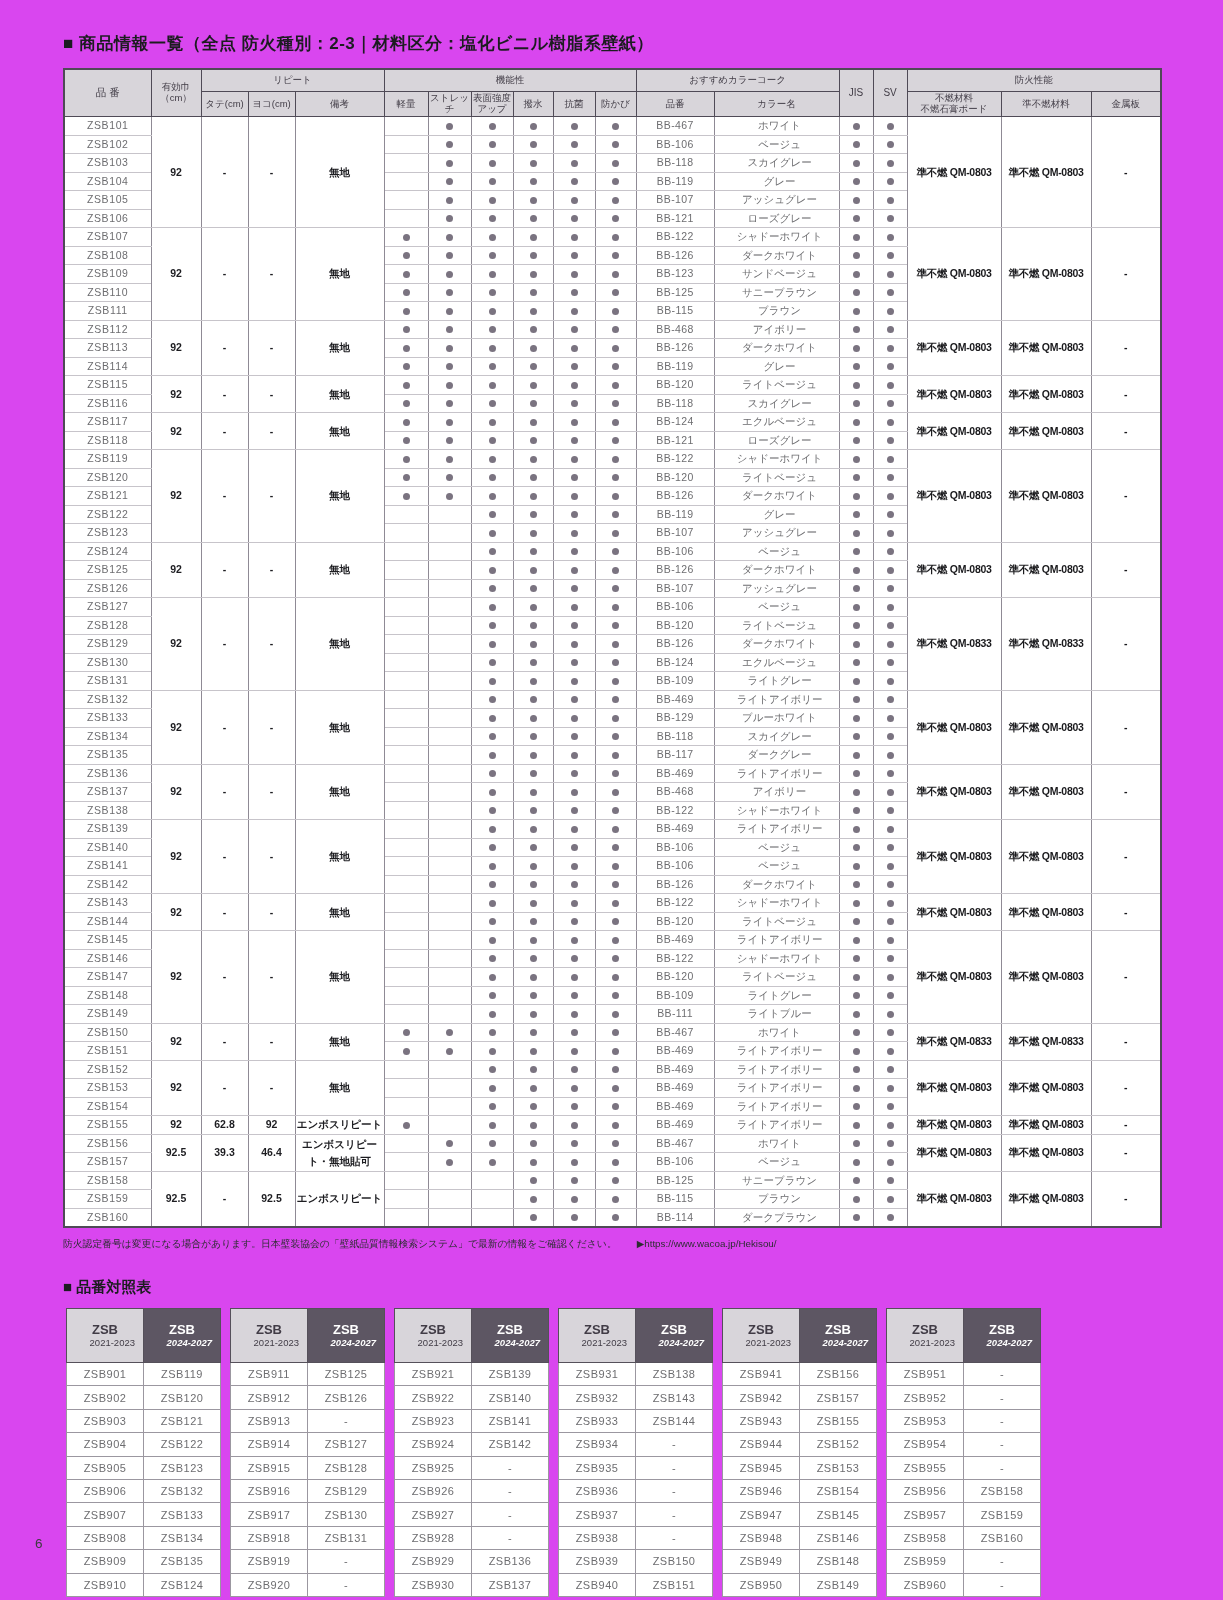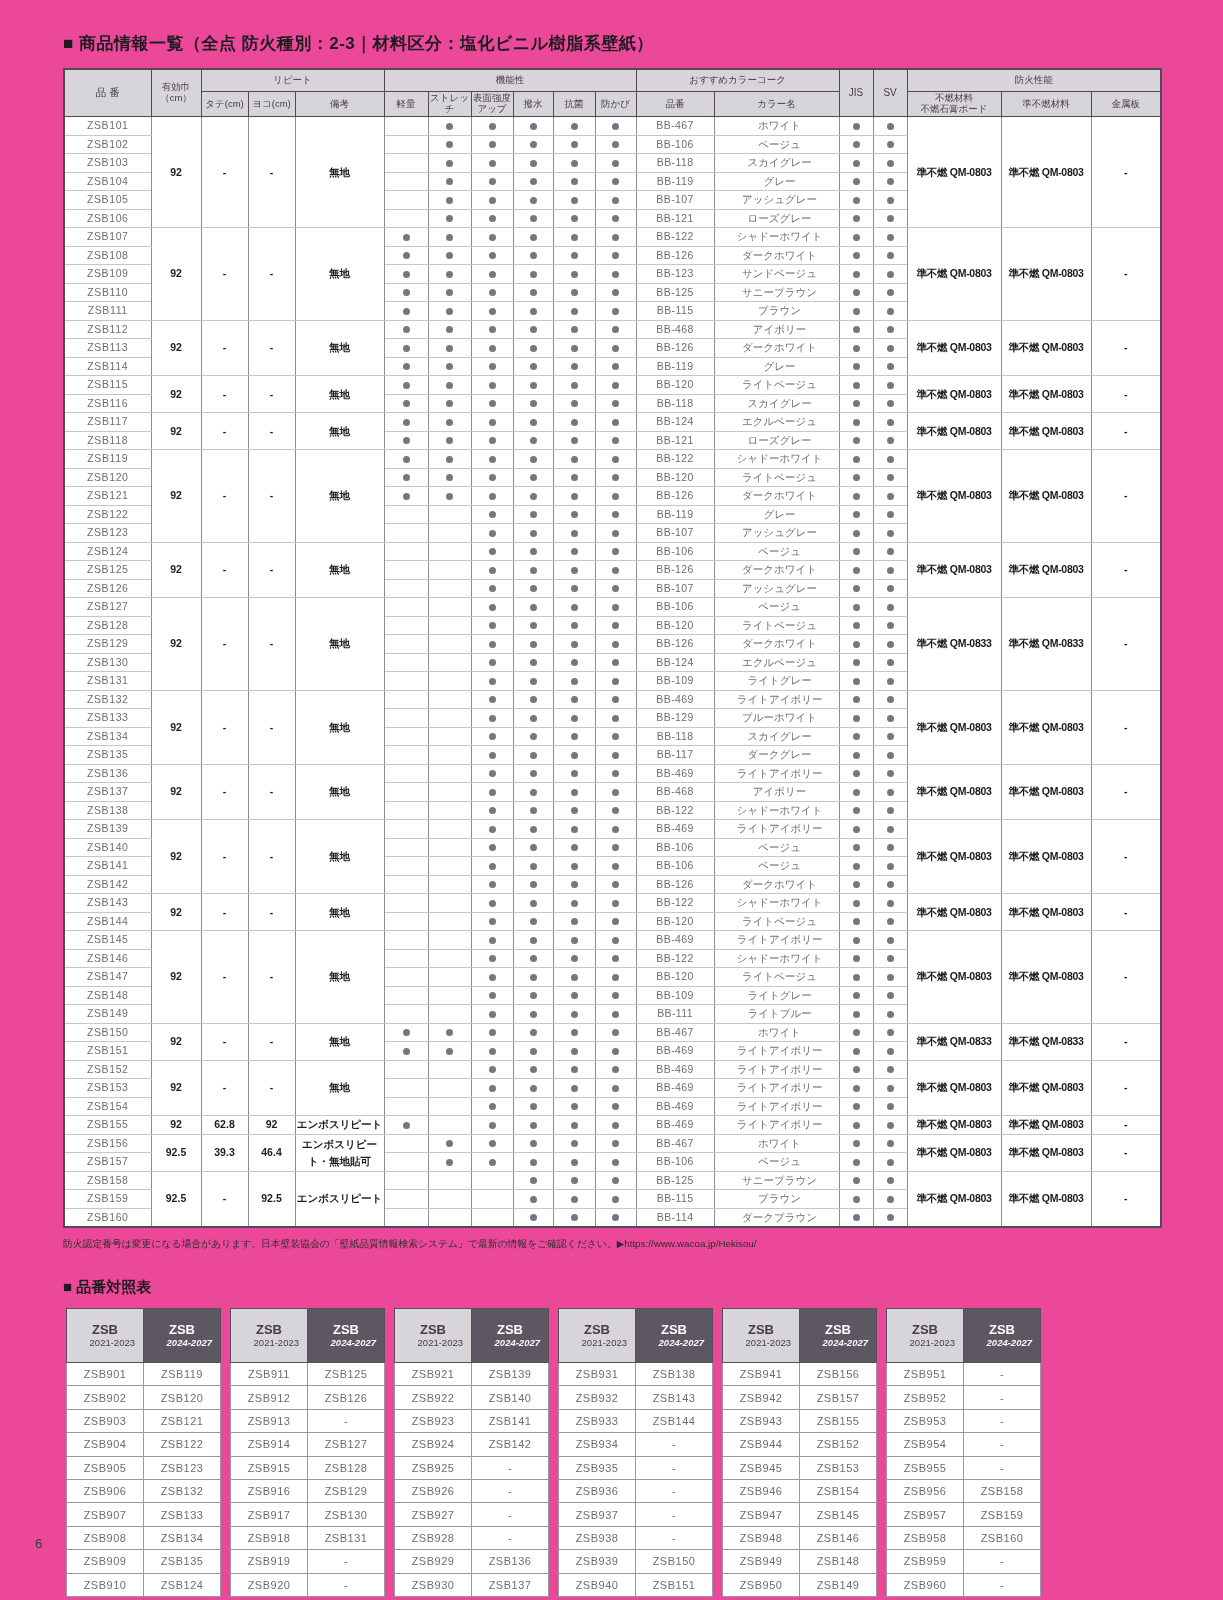--- a/index.html
+++ b/index.html
@@ -1,16 +1,16 @@
 <!DOCTYPE html>
 <html><head>
 <meta charset="utf-8">
 <style>
   html,body{margin:0;padding:0;background:#fff;}
-  .page{position:relative;width:1223px;height:1600px;background:#ec4899;
+  .page{position:relative;width:1223px;height:1600px;background:#d946ef;
         font-family:"Liberation Sans","DejaVu Sans",sans-serif;color:#222;overflow:hidden;}
   .page-title{position:absolute;left:63px;top:32px;font-size:17px;font-weight:bold;color:#1c1c20;letter-spacing:.5px;}
 
   
   table.main{position:absolute;left:63px;top:68px;width:1097px;border-collapse:collapse;table-layout:fixed;
              border:2px solid #4f4a56;}
   table.main th,table.main td{padding:0;margin:0;text-align:center;vertical-align:middle;overflow:hidden;}
   table.main thead th{background:#d8d5da;color:#413c46;font-weight:normal;font-size:9.5px;line-height:1.12;
              border:1px solid #4f4a56;white-space:pre-line;}
   table.main thead tr.h1 th{height:21px;}
@@ -24,21 +24,21 @@
   .num-cell{font-weight:bold;color:#1d1d21;font-size:11.5px;}
   .note-cell{font-weight:bold;color:#1d1d21;font-size:9.5px;line-height:1.15;}
   .bb-cell{color:#6d6d70;font-size:10.5px;letter-spacing:.4px;}
   .cname-cell{color:#6d6d70;font-size:10px;text-align:left;padding-left:6px !important;}
   .fire-cell{font-weight:bold;color:#19191c;font-size:9px;letter-spacing:-0.3px;}
   .metal-cell{font-weight:bold;color:#19191c;font-size:10px;}
   .dot{display:inline-block;width:7px;height:7px;border-radius:50%;background:#7a7380;vertical-align:middle;}
 
   
   .note-line{position:absolute;left:63px;top:1238px;font-size:9.8px;color:#2d2d32;white-space:nowrap;}
-  .note-line .lnk{color:#2d2d32;text-decoration:none;}
+  .note-line .lnk{margin-left:20px;color:#2d2d32;text-decoration:none;}
 
   
   .section-title{position:absolute;left:63px;top:1278px;font-size:15px;font-weight:bold;color:#1c1c20;}
   .cmp-wrap{position:absolute;left:66px;top:1308px;display:flex;gap:9px;}
   table.cmp{border-collapse:collapse;width:155px;table-layout:fixed;border:1.5px solid #55505a;}
   table.cmp th{height:37px;border:1px solid #55505a;padding:8px;}
   table.cmp th.old{background:#d8d5da;color:#413c46;}
   table.cmp th.new{background:#5d5663;color:#ffffff;}
   table.cmp th .l1{font-size:13px;font-weight:bold;line-height:1.15;}
   table.cmp th .l2{font-size:9.5px;font-weight:normal;line-height:1.1;text-align:right;}

